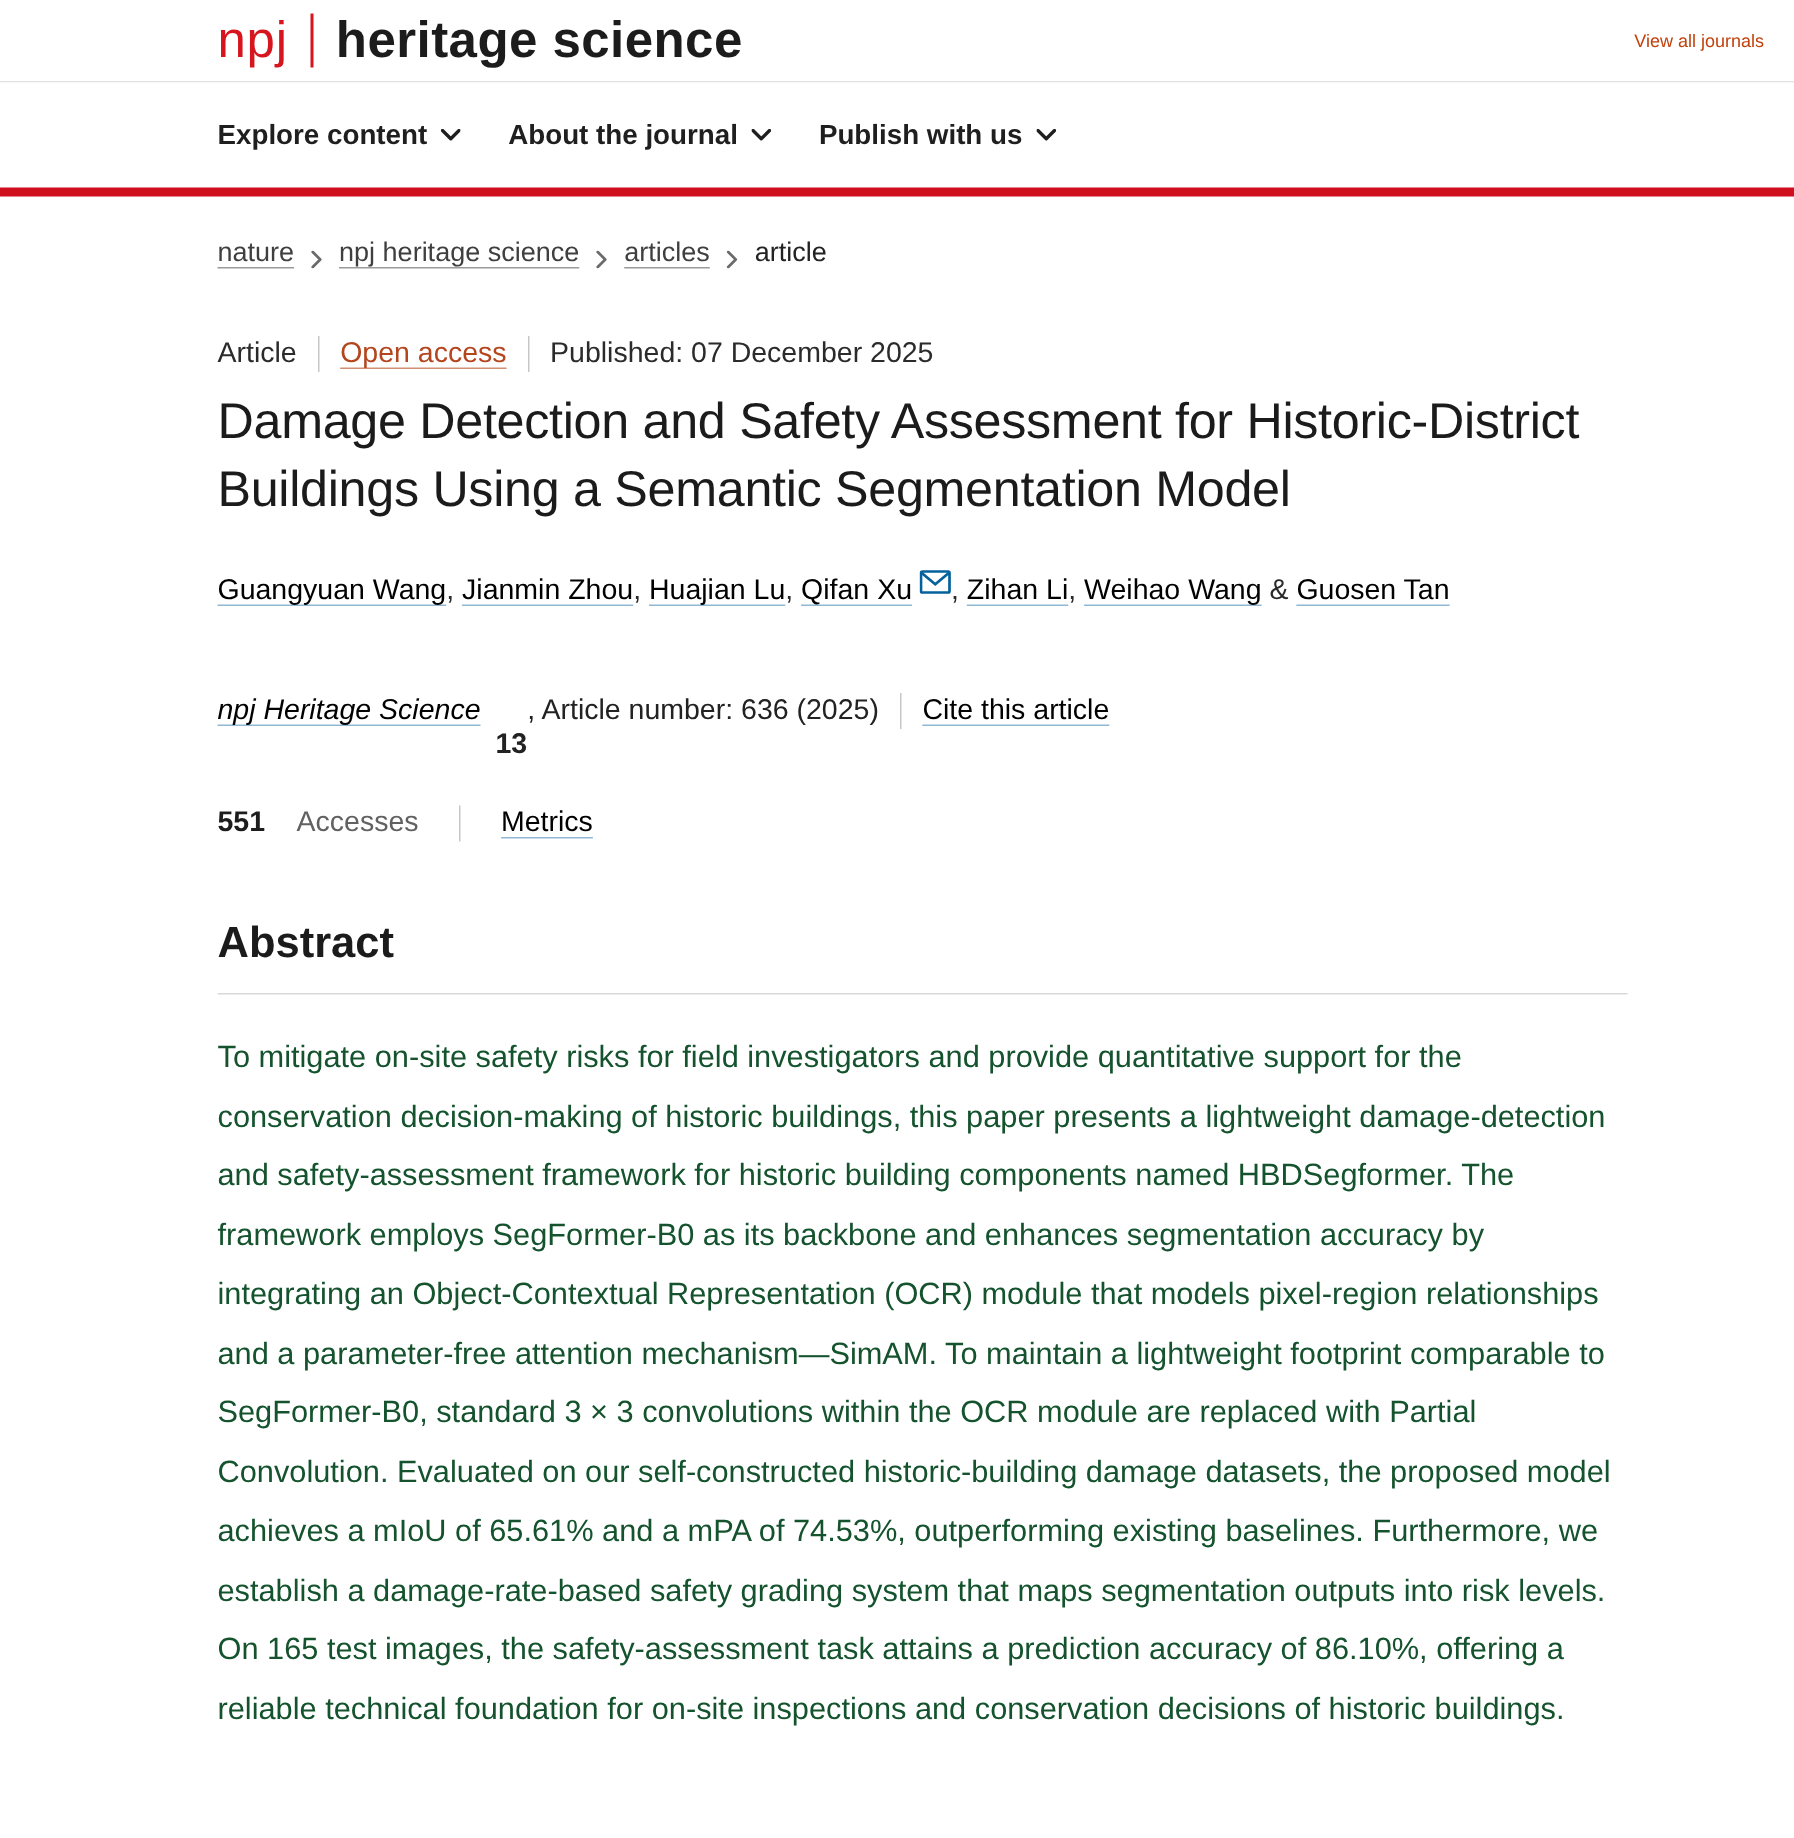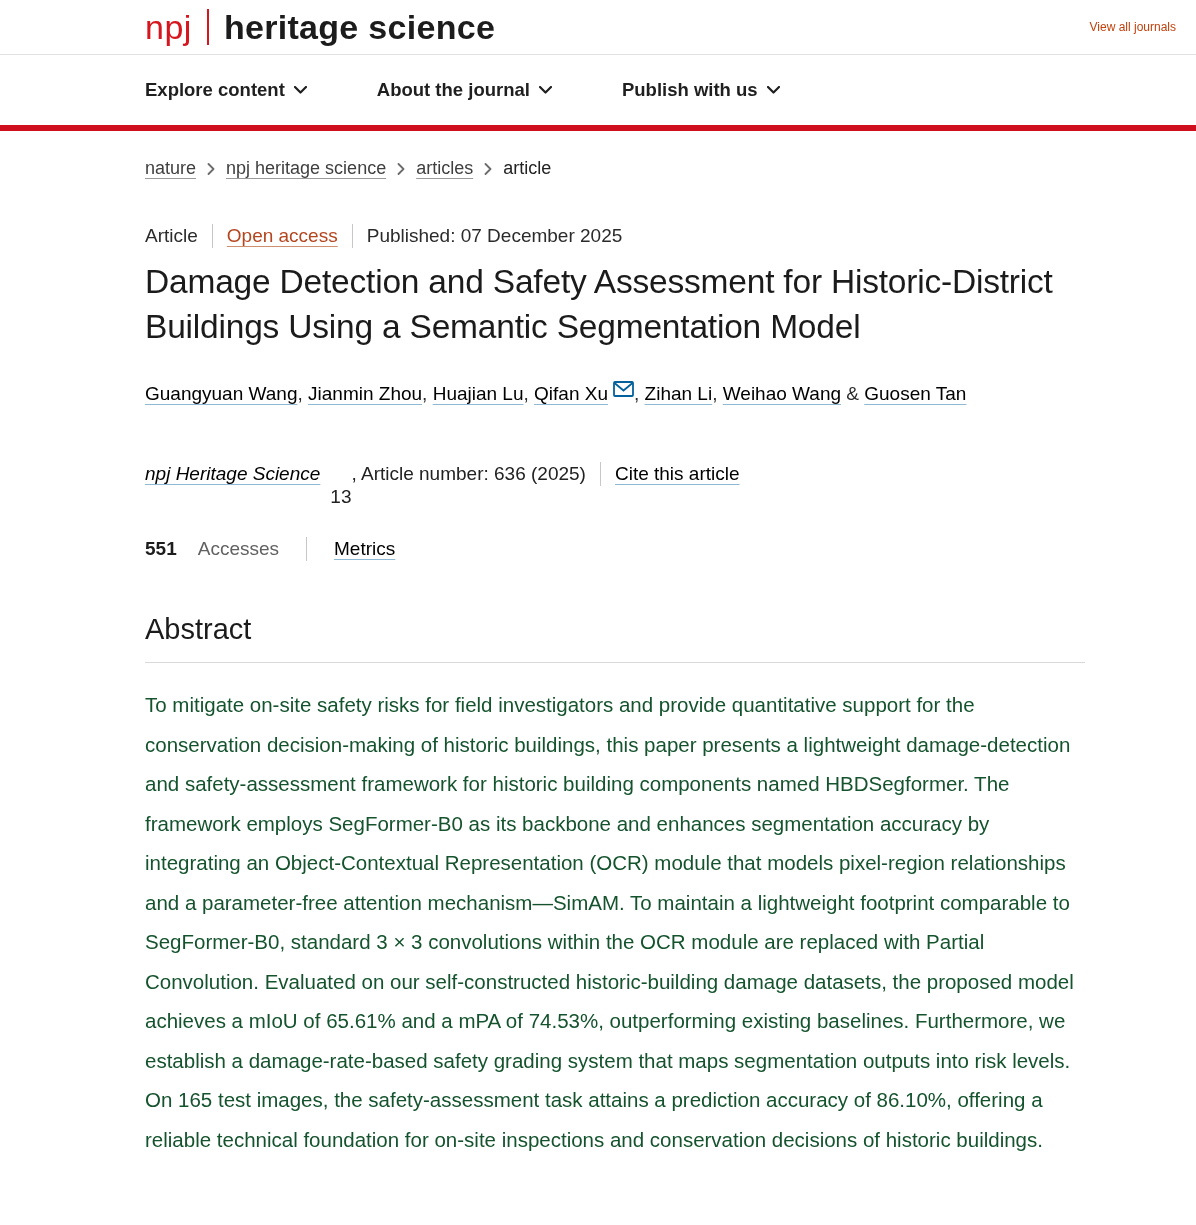--- a/index.html
+++ b/index.html
@@ -45,21 +45,21 @@
     font-size: 12px;
     text-decoration: none;
     cursor: pointer;
   }
 
   
   .main-nav {
     height: 70px;
     display: flex;
     align-items: center;
-    gap: 70px;
+    gap: 32px;
     padding-left: 145px;
     background: #fff;
   }
   .nav-item {
     display: inline-flex;
     align-items: center;
     font-size: 18.5px;
     font-weight: 700;
     color: #1f1f1f;
     text-decoration: none;
@@ -70,21 +70,21 @@
   .brand-bar { height: 6px; background: #cf0f1e; }
 
   
   .container { padding: 0 111px 40px 145px; }
 
   .breadcrumb {
     margin-top: 27px;
     font-size: 18px;
     color: #555;
     display: flex;
-    align-items: center;
+    align-items: flex-end;
   }
   .breadcrumb a {
     color: #3f3f3f;
     text-decoration: underline;
     text-decoration-color: #9a9a9a;
     text-underline-offset: 4px;
     cursor: pointer;
   }
   .breadcrumb .crumb-current { color: #222; }
   .breadcrumb svg { margin: 0 11px; }
@@ -137,36 +137,36 @@
   }
   .email-icon { margin-left: 5px; vertical-align: 3px; cursor: pointer; }
 
   .citation-row {
     margin: 31px 0 0 0;
     font-size: 19px;
     display: flex;
     align-items: center;
   }
   .journal-link { font-style: italic; }
-  .vol { font-weight: 400; margin-left: 10px; margin-top: 46px; }
+  .vol { font-weight: 700; margin-left: 10px; margin-top: 46px; }
 
   .metrics-row {
     margin: 29px 0 0 0;
     font-size: 19px;
     display: flex;
     align-items: center;
     gap: 13px;
   }
   .accesses-count { font-weight: 700; color: #1d1d1d; }
   .accesses-label { color: #616161; margin-left: 8px; }
 
   .abstract-heading {
     margin: 52px 0 16px 0;
     font-size: 29px;
-    font-weight: 400;
+    font-weight: 700;
     color: #1b1b1b;
   }
   .abstract-rule {
     border: 0;
     border-top: 1px solid #d9d9d9;
     margin: 0;
   }
   .abstract-text {
     margin: 22px 0 0 0;
     font-size: 20.5px;

